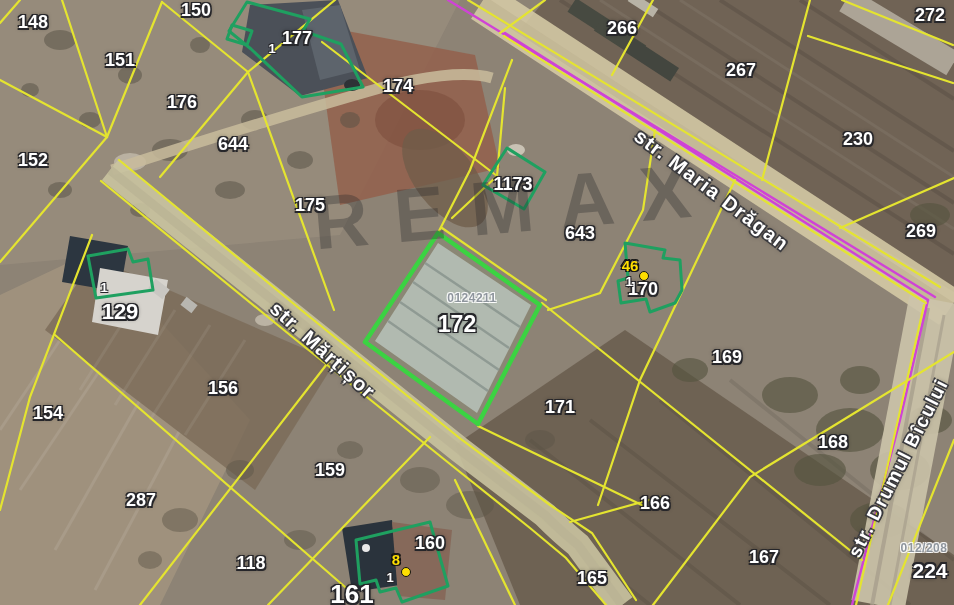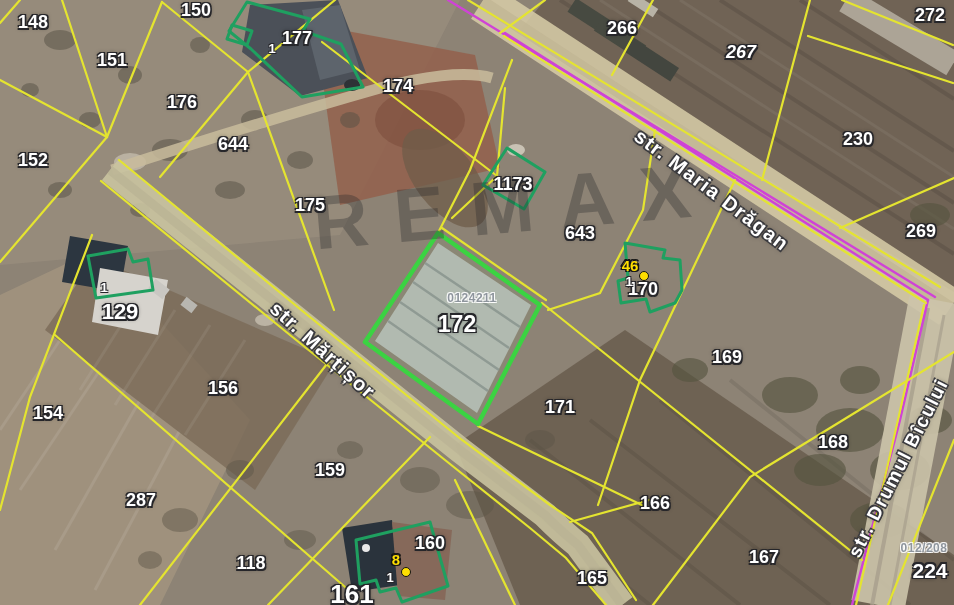--- a/index.html
+++ b/index.html
@@ -255,29 +255,29 @@
   <div id="watermark-layer">
       <div class="lbl watermark" style="left: 515px; top: 206px; transform: translate(-50%, -50%) rotate(-5deg);">REMAX</div>
     </div>
 
   <div id="label-layer">
       <div class="lbl street" style="left: 712px; top: 190px; font-size: 20px; transform: translate(-50%, -50%) rotate(37deg);">str. Maria Drăgan</div>
       <div class="lbl street" style="left: 323px; top: 350px; font-size: 20px; transform: translate(-50%, -50%) rotate(42deg);">str. Mărțișor</div>
       <div class="lbl street" style="left: 898px; top: 468px; font-size: 19px; transform: translate(-50%, -50%) rotate(-63deg);">str. Drumul Bîcului</div>
       <div class="lbl plabel" style="left: 33px; top: 22px;">148</div>
       <div class="lbl plabel" style="left: 196px; top: 10px;">150</div>
-      <div class="lbl plabel" style="left: 90px; top: 60px; padding-left: 44px;">151</div>
+      <div class="lbl plabel" style="left: 98px; top: 60px; padding-left: 44px;">151</div>
       <div class="lbl plabel" style="left: 297px; top: 38px;">177</div>
       <div class="lbl plabel" style="left: 182px; top: 102px;">176</div>
       <div class="lbl plabel" style="left: 233px; top: 144px;">644</div>
       <div class="lbl plabel" style="left: 398px; top: 86px;">174</div>
       <div class="lbl plabel" style="left: 33px; top: 160px;">152</div>
       <div class="lbl plabel" style="left: 310px; top: 205px;">175</div>
       <div class="lbl plabel" style="left: 622px; top: 28px;">266</div>
-      <div class="lbl plabel" style="left: 741px; top: 52px; font-style: italic;">267</div>
+      <div class="lbl plabel" style="left: 741px; top: 70px;">267</div>
       <div class="lbl plabel" style="left: 930px; top: 15px;">272</div>
       <div class="lbl plabel" style="left: 858px; top: 139px;">230</div>
       <div class="lbl plabel" style="left: 921px; top: 231px;">269</div>
       <div class="lbl plabel" style="left: 513px; top: 184px;">1173</div>
       <div class="lbl plabel" style="left: 580px; top: 233px;">643</div>
       <div class="lbl plabel" style="left: 643px; top: 289px;">170</div>
       <div class="lbl plabel" style="left: 120px; top: 312px; font-size: 22px;">129</div>
       <div class="lbl plabel" style="left: 223px; top: 388px;">156</div>
       <div class="lbl plabel" style="left: 48px; top: 413px;">154</div>
       <div class="lbl plabel" style="left: 457px; top: 324px; font-size: 23px;">172</div>

